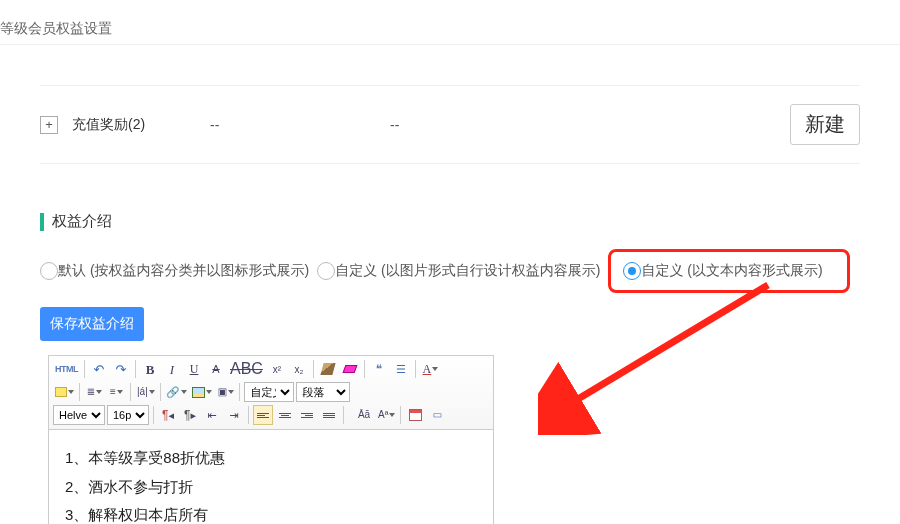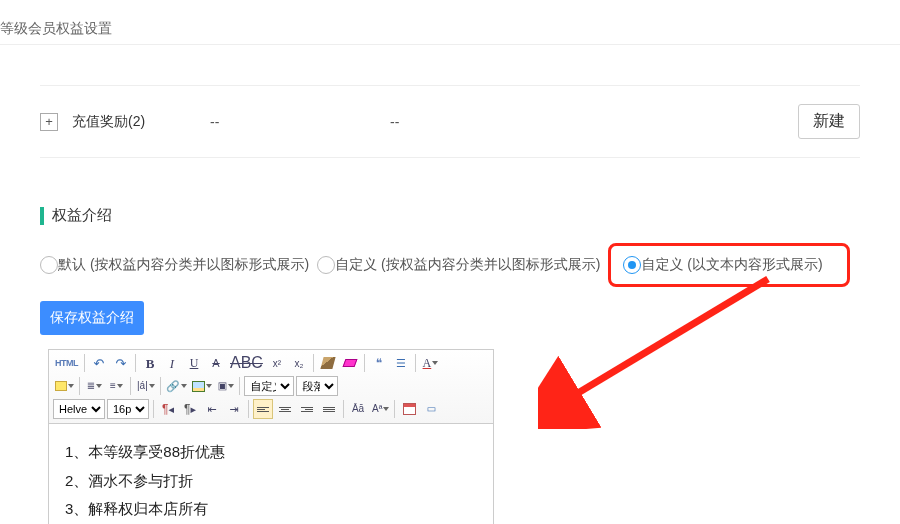--- a/index.html
+++ b/index.html
@@ -9,21 +9,21 @@
 .page-header { font-size: 14px; color: #666; padding: 20px 0 6px 0; border-bottom: 1px solid #eee; }
 
 
 .table-wrap { padding: 0 40px; }
 .table-top-line { height: 1px; background: #eee; margin-top: 40px; }
 .table-row { display: flex; align-items: center; padding: 18px 0; border-bottom: 1px solid #eee; }
 .exp-btn { width: 18px; height: 18px; border: 1px solid #aaa; display: inline-flex; align-items: center; justify-content: center; font-size: 13px; color: #555; margin-right: 14px; cursor: pointer; background:#fff; line-height:1; }
 .cell-name { flex: 0 0 170px; font-size: 14px; color: #333; display:flex; align-items:center; }
 .cell-dash { flex: 0 0 180px; color: #555; font-size: 14px; }
 .cell-spacer { flex: 1; }
-.new-btn { border: 1px solid #ccc; background: #fff; padding: 6px 14px; font-size: 16px; border-radius: 3px; color: #333; cursor: pointer; }
+.new-btn { border: 1px solid #ccc; background: #fff; padding: 6px 14px; font-size: 20px; border-radius: 3px; color: #333; cursor: pointer; }
 
 
 .section-title { margin: 48px 0 18px 40px; display:flex; align-items:center; }
 .section-bar { width: 4px; height: 18px; background: #1fb58f; margin-right: 8px; }
 .section-text { font-size: 15px; color: #333; }
 
 
 .radio-row { display:flex; align-items:center; flex-wrap:nowrap; gap: 8px; margin: 0 40px 14px 40px; font-size: 14px; color:#555; }
 .radio { display:flex; align-items:center; gap: 0; white-space: nowrap; cursor:pointer; }
 .radio-circle { width: 18px; height: 18px; border: 1px solid #bbb; border-radius: 50%; display:inline-flex; align-items:center; justify-content:center; }
@@ -45,21 +45,21 @@
 .tb-btn.b { font-weight:bold; font-family:Georgia,serif; font-size:13px; }
 .tb-btn.i { font-style:italic; font-family:Georgia,serif; font-size:13px; }
 .tb-btn.u { text-decoration:underline; font-family:Georgia,serif; font-size:12px; }
 .tb-btn.s { text-decoration:line-through; font-size:11px; }
 .tb-btn.caret { padding-right:0; }
 .caret-down { width:0; height:0; border-left:3px solid transparent; border-right:3px solid transparent; border-top:4px solid #666; margin-left:1px; }
 .tb-select { font-size:11px; height:20px; border:1px solid #bbb; background:#fff; padding:0 1px; }
 .tb-select.font { width:52px; }
 .tb-select.size { width:42px; }
 .tb-select.custom { width:50px; }
-.tb-select.para { width:42px; }
+.tb-select.para { width:54px; }
 .content-area { border:1px solid #ccc; border-top:none; min-height:170px; padding: 14px 16px 40px 16px; font-size:15px; line-height:1.9; color:#222; background:#fff; }
 
 
 .arrow-svg { position:absolute; left:490px; top:-80px; pointer-events:none; }
 
 
 .ic { display:inline-block; }
 .ic-undo::before { content:"↶"; color:#3b6db1; font-size:13px; }
 .ic-redo::before { content:"↷"; color:#3b6db1; font-size:13px; }
 .ic-sup::before { content:"x²"; font-size:10px; }
@@ -109,21 +109,21 @@
   <span class="section-text">权益介绍</span>
 </div>
 
 <div class="radio-row">
   <label class="radio">
     <span class="radio-circle"></span>
     <span>默认 (按权益内容分类并以图标形式展示)</span>
   </label>
   <label class="radio">
     <span class="radio-circle"></span>
-    <span>自定义 (按权益内容分类并以图标形式展示)</span>
+    <span>自定义 (以图片形式自行设计权益内容展示)</span>
   </label>
   <div class="highlight-box">
     <label class="radio">
       <span class="radio-circle sel">
           <span class="radio-dot"></span>
         </span>
       <span>自定义 (以文本内容形式展示)</span>
     </label>
   </div>
 </div>
@@ -250,21 +250,21 @@
           </span>
         </span>
       <span class="tb-btn">
           <span class="ic-align just">
             <span class="lh1"></span>
             <span class="lh1"></span>
             <span class="lh1"></span>
           </span>
         </span>
       <span class="tb-sep"></span>
-      <span class="tb-btn" style="font-size:10px;">Āā</span>
+      <span class="tb-btn" style="font-size:10px;margin-left:6px;">Āā</span>
       <span class="tb-btn caret" style="font-size:10px;">Aª<span class="caret-down"></span></span>
       <span class="tb-sep"></span>
       <span class="tb-btn">
           <span class="ic ic-cal"></span>
         </span>
       <span class="tb-btn" style="font-size:10px;color:#3b6db1;">▭</span>
     </div>
   </div>
   <div class="content-area">
     <div>1、本等级享受88折优惠</div>

